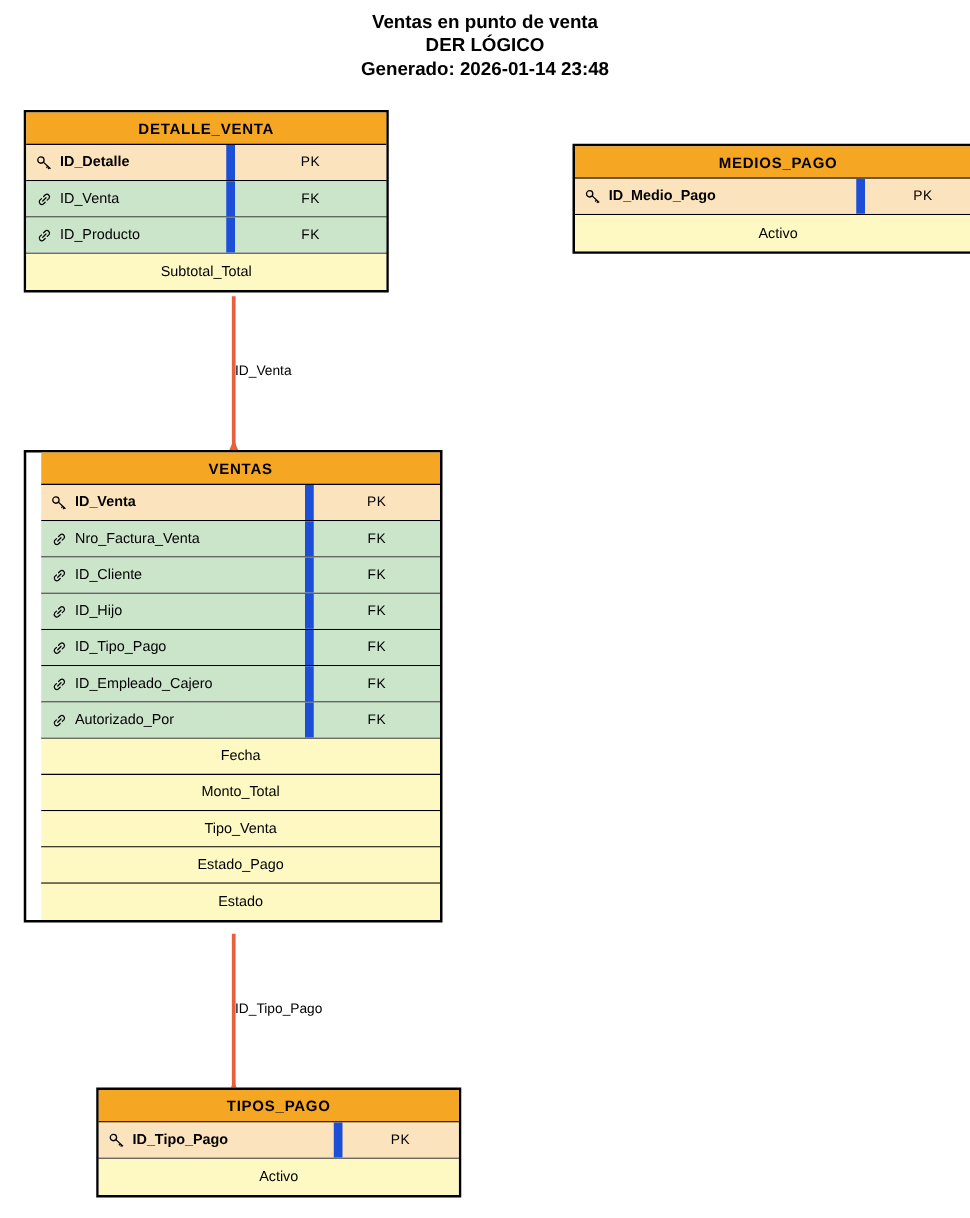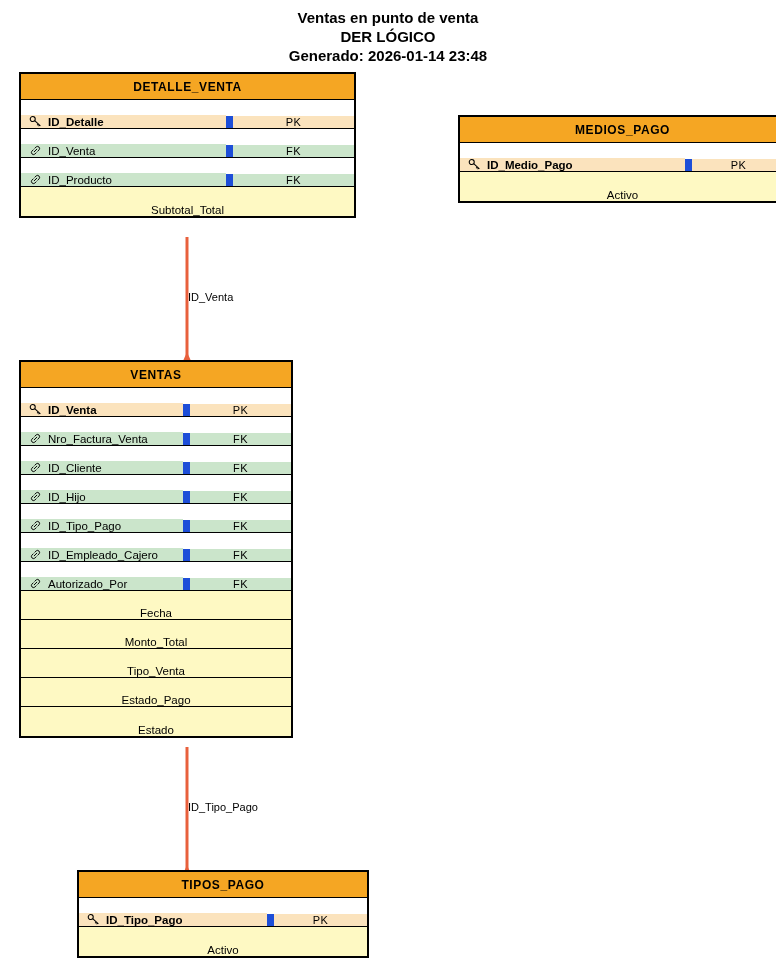--- a/index.html
+++ b/index.html
@@ -59,21 +59,20 @@
     height: 26px;
     line-height: 26px;
     box-sizing: border-box;
   }
   .attr-row {
     display: flex;
     border-bottom: 1px solid #000000;
     height: 29px;
     box-sizing: border-box;
     font-size: 11.5px;
-    align-items: flex-end;
   }
   .attr-row:last-child {
     border-bottom: none;
   }
   .attr-name {
     flex: 1 1 auto;
     display: flex;
     align-items: center;
     padding-left: 8px;
     box-sizing: border-box;
@@ -139,21 +138,21 @@
   <line x1="187" y1="747" x2="187" y2="873" stroke="#e8603c" stroke-width="3"></line>
   <polygon points="187,865 179,883 195,883" fill="#e8603c"></polygon>
 </svg>
 
 <div class="title-block">
   <div class="title-line1">Ventas en punto de venta</div>
   <div class="title-line2">DER LÓGICO</div>
   <div class="title-line3">Generado: 2026-01-14 23:48</div>
 </div>
 
-<div class="entity" style="left:19px; top:72px; width:337px;">
+<div class="entity" style="left:19px; top:88px; width:292px;">
   <div class="entity-header">DETALLE_VENTA</div>
   <div class="attr-row row-pk">
     <div class="attr-name">
       <span class="key-icon">
           <svg viewBox="0 0 16 16" width="13" height="13">
             <circle cx="4.6" cy="5" r="3.1" fill="none" stroke="#000" stroke-width="1.3"></circle>
             <path d="M7 7 L14 13.5 M11.5 11 L10 12.6 M13 12.3 L11.7 13.8" stroke="#000" stroke-width="1.3" fill="none"></path>
           </svg>
         </span>
       <span>ID_Detalle</span>
@@ -201,21 +200,21 @@
     </div>
     <div class="attr-badge" style="width:100px;">PK</div>
   </div>
   <div class="attr-row row-plain">
     <div class="attr-name">Activo</div>
   </div>
 </div>
 
 <div class="rel-label" style="left:188px; top:291px;">ID_Venta</div>
 
-<div class="entity" style="left:19px; top:360px; width:274px;">
+<div class="entity" style="left:19px; top:360px; width:335px;padding-left:12px;">
   <div class="entity-header">VENTAS</div>
   <div class="attr-row row-pk">
     <div class="attr-name">
       <span class="key-icon">
           <svg viewBox="0 0 16 16" width="13" height="13">
             <circle cx="4.6" cy="5" r="3.1" fill="none" stroke="#000" stroke-width="1.3"></circle>
             <path d="M7 7 L14 13.5 M11.5 11 L10 12.6 M13 12.3 L11.7 13.8" stroke="#000" stroke-width="1.3" fill="none"></path>
           </svg>
         </span>
       <span>ID_Venta</span>

